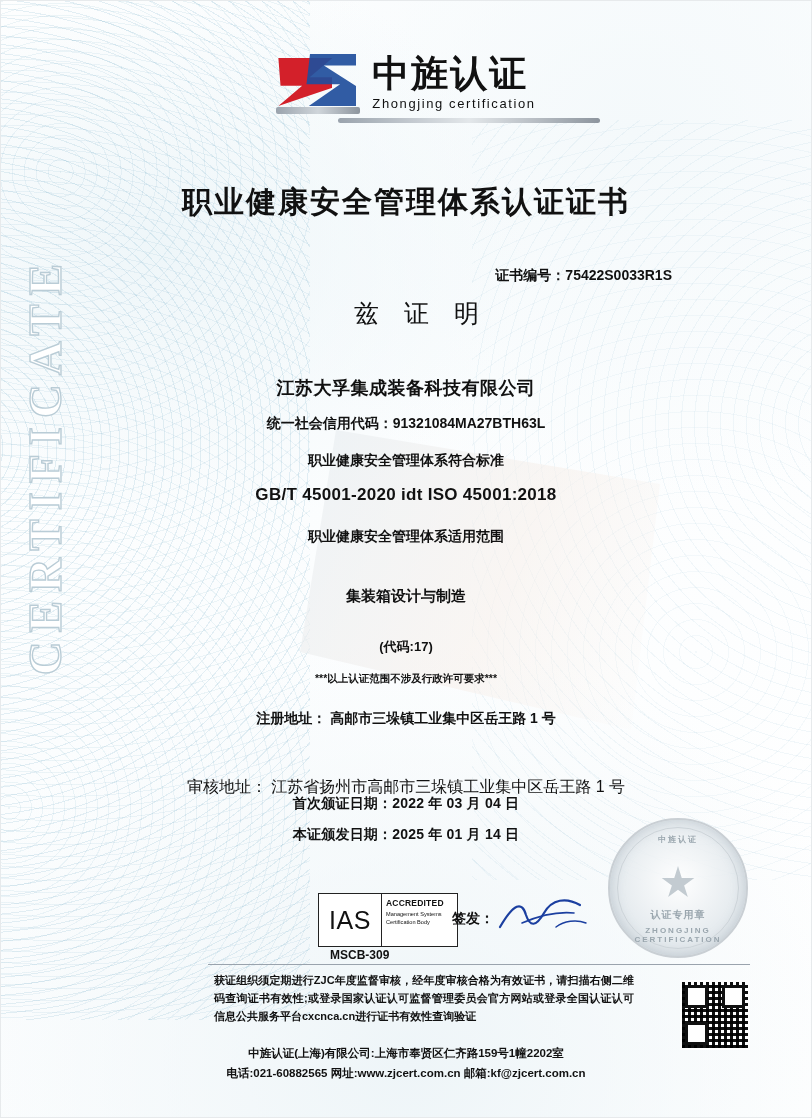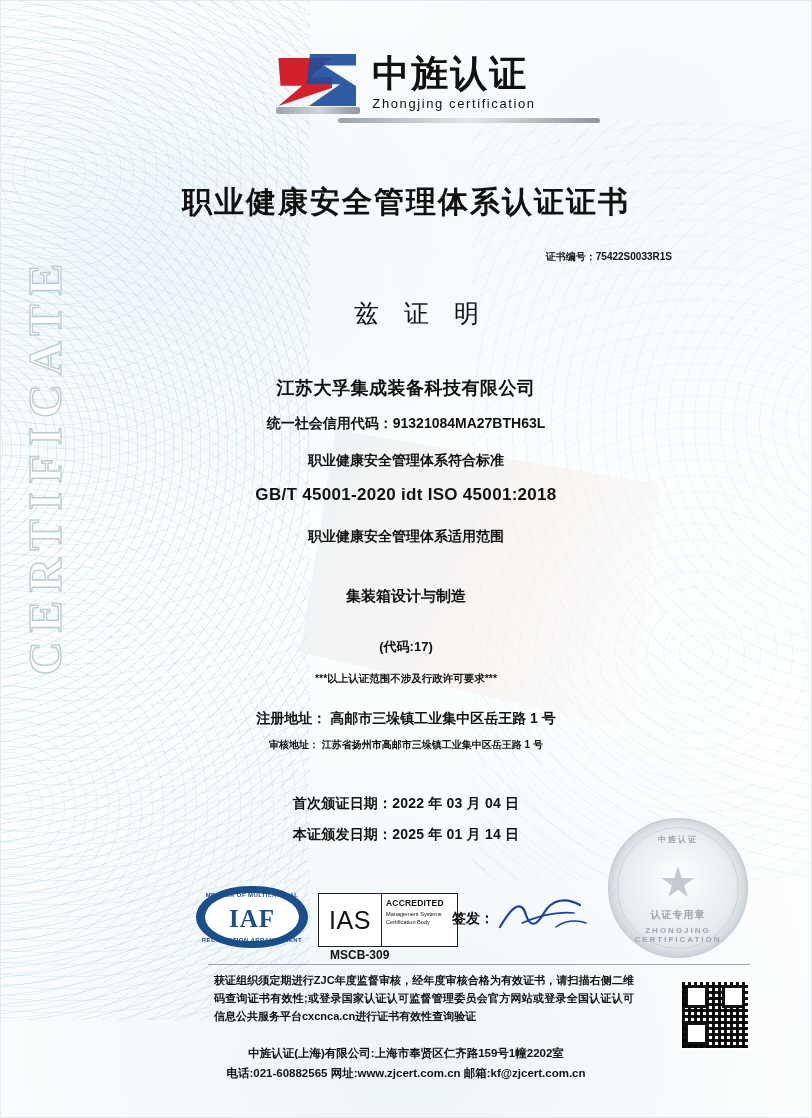--- a/index.html
+++ b/index.html
@@ -87,40 +87,40 @@
     background:linear-gradient(90deg,#9aa3ad 0%,#e3e7ea 50%,#8d959e 100%);
     border-radius:3px;
   }
   
   .title{
     position:absolute;left:0;right:0;top:182px;
     text-align:center;
     font-size:30px;font-weight:700;color:#111;letter-spacing:2px;
   }
   .cert-no{
-    position:absolute;right:140px;top:250px;
-    font-size:10px;color:#111;font-weight:700;
+    position:absolute;right:140px;top:267px;
+    font-size:14px;color:#111;font-weight:700;
   }
   .cert-no .lbl{font-weight:700;}
   .zizheng{
     position:absolute;left:0;right:0;top:297px;
     text-align:center;font-size:25px;font-weight:400;color:#111;letter-spacing:9px;
     padding-left:30px;
   }
   .block{position:absolute;left:0;right:0;text-align:center;color:#111;}
   .company{top:376px;font-size:18px;font-weight:700;letter-spacing:.5px;}
   .usci{top:415px;font-size:14px;font-weight:700;}
   .std-label{top:452px;font-size:14px;font-weight:700;}
   .std-value{top:485px;font-size:17px;font-weight:700;letter-spacing:.3px;}
   .scope-label{top:528px;font-size:14px;font-weight:700;}
   .scope-value{top:587px;font-size:15px;font-weight:700;}
   .code{top:638px;font-size:13px;font-weight:700;}
   .note{top:672px;font-size:10.5px;font-weight:700;color:#111;}
   .addr1{top:710px;font-size:14px;font-weight:700;}
-  .addr2{top:738px;font-size:10px;font-weight:700;}
+  .addr2{top:777px;font-size:16px;font-weight:400;}
   .dates{
     position:absolute;left:0;right:0;top:795px;
     text-align:center;color:#111;
   }
   .dates .row{font-size:14px;font-weight:700;margin-bottom:13px;letter-spacing:.2px;}
   
   .iaf{
     position:absolute;left:196px;top:886px;width:112px;height:62px;
   }
   .iaf-ring{
@@ -266,27 +266,20 @@
   <div class="block code">(代码:17)</div>
   <div class="block note">***以上认证范围不涉及行政许可要求***</div>
   <div class="block addr1">注册地址： 高邮市三垛镇工业集中区岳王路 1 号</div>
   <div class="block addr2">审核地址： 江苏省扬州市高邮市三垛镇工业集中区岳王路 1 号</div>
 
   <div class="dates">
     <div class="row">首次颁证日期：2022 年 03 月 04 日</div>
     <div class="row">本证颁发日期：2025 年 01 月 14 日</div>
   </div>
 
-  <div class="iaf">
-    <div class="iaf-ring"></div>
-    <div class="iaf-inner"></div>
-    <div class="iaf-text-top">MEMBER OF MULTILATERAL</div>
-    <div class="iaf-main">IAF</div>
-    <div class="iaf-text-bot">RECOGNITION ARRANGEMENT</div>
-  </div>
 
   <div class="ias">
     <div class="ias-left">IAS</div>
     <div class="ias-right">
       <div class="ias-acc">ACCREDITED</div>
       <div class="ias-sub" style="white-space:pre-line">Management Systems
 Certification Body</div>
     </div>
   </div>
   <div class="mscb">MSCB-309</div>

